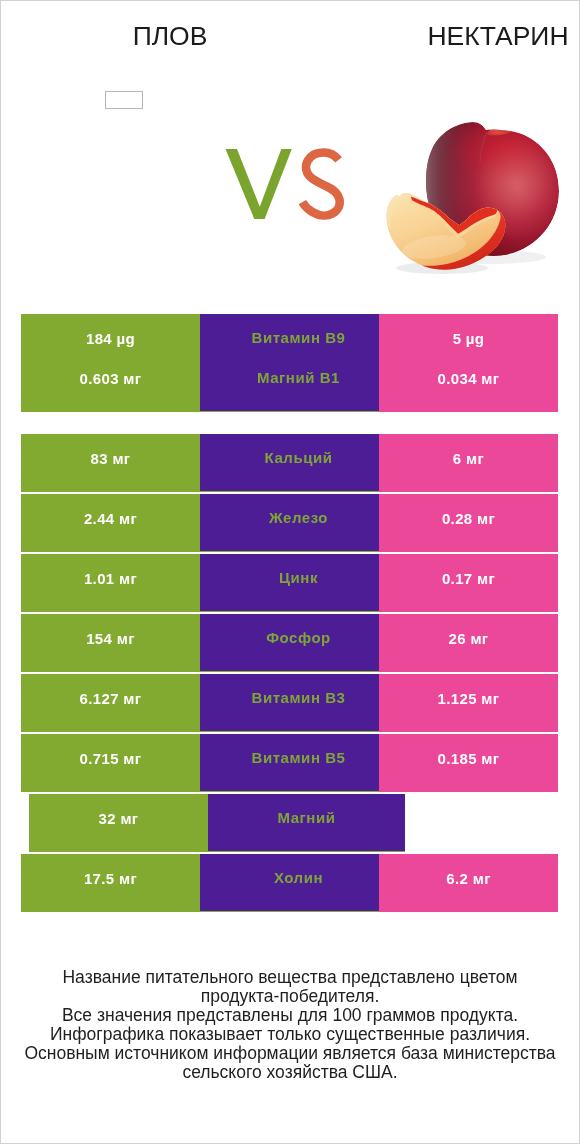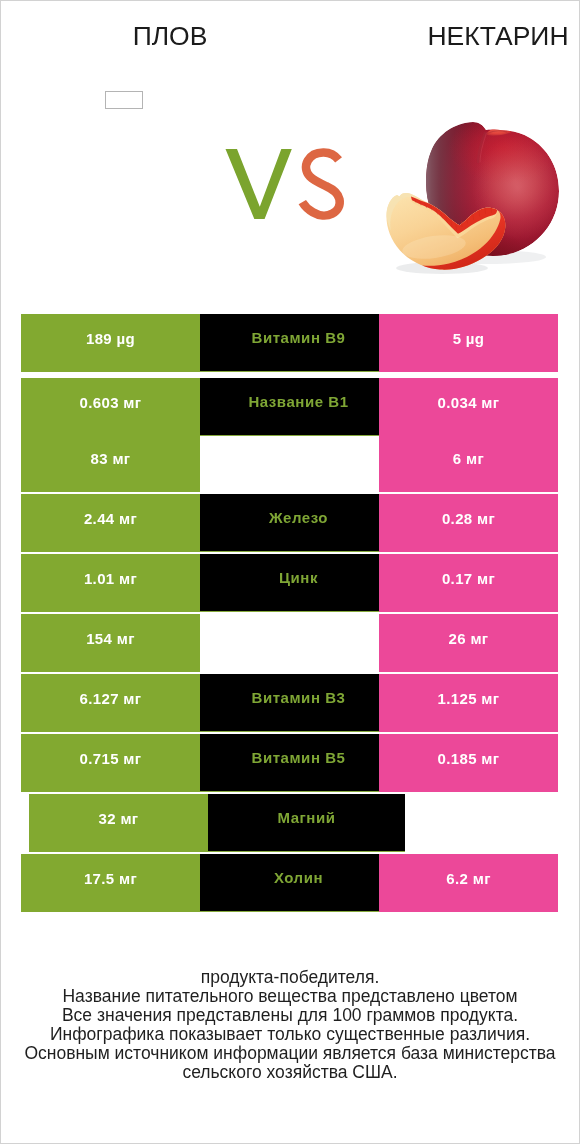--- a/index.html
+++ b/index.html
@@ -10,21 +10,21 @@
   #t-left{left:0;width:252px;text-align:center;top:23px;}
   #t-right{left:328px;width:252px;text-align:center;top:23px;}
   .ph{position:absolute;left:105px;top:91px;width:36px;height:16px;border:1px solid #b4b4b4;background:#fff;box-sizing:content-box;}
   .vs{position:absolute;left:215px;top:140px;width:140px;height:90px;}
   .fruit{position:absolute;left:378px;top:104px;width:180px;height:180px;}
   .tbl{position:absolute;left:0;top:0;width:580px;height:1144px;}
   .rowbox{position:absolute;left:0;width:580px;height:58px;}
   .cell{position:absolute;top:0;height:58px;display:flex;align-items:center;justify-content:center;
         font-size:15px;font-weight:bold;letter-spacing:0;line-height:1;padding-bottom:10px;box-sizing:border-box;}
   .cl{left:21px;width:179px;background:#82A930;color:#ffffff;letter-spacing:.35px;}
-  .cm{left:200px;width:197px;background:#000000;color:#7FA635;border-bottom:1px solid #86A93C;letter-spacing:.55px;}
+  .cm{left:200px;width:197px;background:#4c1d95;color:#7FA635;border-bottom:1px solid #86A93C;letter-spacing:.55px;}
   .cr{left:379px;width:179px;background:#ec4899;color:#ffffff;letter-spacing:.35px;}
   .footer{position:absolute;left:0;top:968px;width:580px;text-align:center;font-size:17.5px;line-height:18.9px;color:#1f1f1f;font-weight:400;}
 </style>
 </head>
 <body>
 
 <div class="page">
   <div class="pageborder"></div>
   <div class="title" id="t-left">ПЛОВ</div>
   <div class="title" id="t-right">НЕКТАРИН</div>
@@ -155,45 +155,47 @@
             <path d="M113 107 L113.5 111.5"></path>
   </g>
 
   <ellipse cx="56" cy="146" rx="32" ry="11" fill="#fff5dc" opacity="0.22" transform="rotate(-8 56 146)"></ellipse>
   </g>
 </svg>
 
 </div>
   <div class="tbl" id="tbody">
       <div class="rowbox" style="top: 314px;">
-        <div class="cell cl">189 µg</div>
+        <div class="cell cl">184 µg</div>
         <div class="cell cm">Витамин B9</div>
         <div class="cell cr">5 µg</div>
       </div>
-      <div class="rowbox" style="top: 378px;">
+      <div class="rowbox" style="top: 354px;">
         <div class="cell cl">0.603 мг</div>
-        <div class="cell cm">Название B1</div>
+        <div class="cell cm">Магний B1</div>
         <div class="cell cr">0.034 мг</div>
       </div>
       <div class="rowbox" style="top: 434px;">
         <div class="cell cl">83 мг</div>
+        <div class="cell cm">Кальций</div>
         <div class="cell cr">6 мг</div>
       </div>
       <div class="rowbox" style="top: 494px;">
         <div class="cell cl">2.44 мг</div>
         <div class="cell cm">Железо</div>
         <div class="cell cr">0.28 мг</div>
       </div>
       <div class="rowbox" style="top: 554px;">
         <div class="cell cl">1.01 мг</div>
         <div class="cell cm">Цинк</div>
         <div class="cell cr">0.17 мг</div>
       </div>
       <div class="rowbox" style="top: 614px;">
         <div class="cell cl">154 мг</div>
+        <div class="cell cm">Фосфор</div>
         <div class="cell cr">26 мг</div>
       </div>
       <div class="rowbox" style="top: 674px;">
         <div class="cell cl">6.127 мг</div>
         <div class="cell cm">Витамин B3</div>
         <div class="cell cr">1.125 мг</div>
       </div>
       <div class="rowbox" style="top: 734px;">
         <div class="cell cl">0.715 мг</div>
         <div class="cell cm">Витамин B5</div>
@@ -203,20 +205,20 @@
         <div class="cell cl">32 мг</div>
         <div class="cell cm">Магний</div>
       </div>
       <div class="rowbox" style="top: 854px;">
         <div class="cell cl">17.5 мг</div>
         <div class="cell cm">Холин</div>
         <div class="cell cr">6.2 мг</div>
       </div>
     </div>
   <div class="footer" id="footer">
+      <div>Название питательного вещества представлено цветом</div>
       <div>продукта-победителя.</div>
-      <div>Название питательного вещества представлено цветом</div>
       <div>Все значения представлены для 100 граммов продукта.</div>
       <div>Инфографика показывает только существенные различия.</div>
       <div>Основным источником информации является база министерства</div>
       <div>сельского хозяйства США.</div>
     </div>
 </div>
 
 </body></html>

